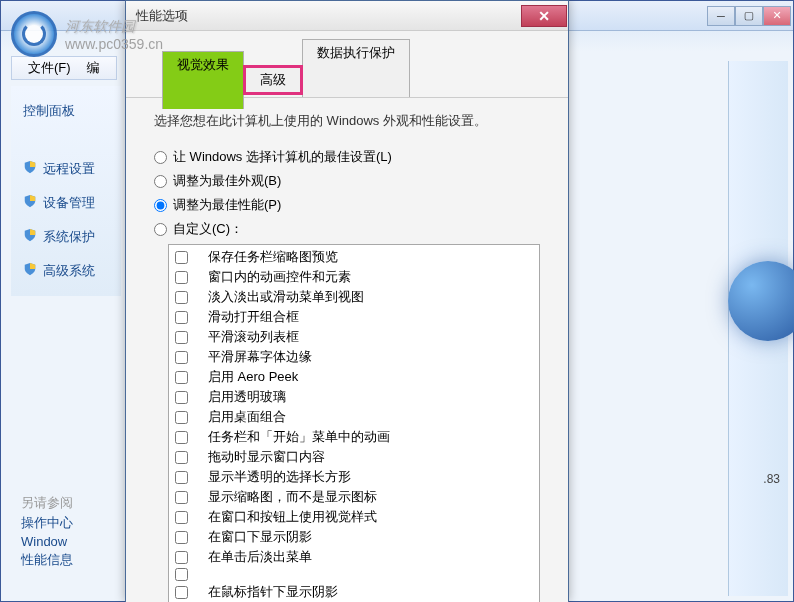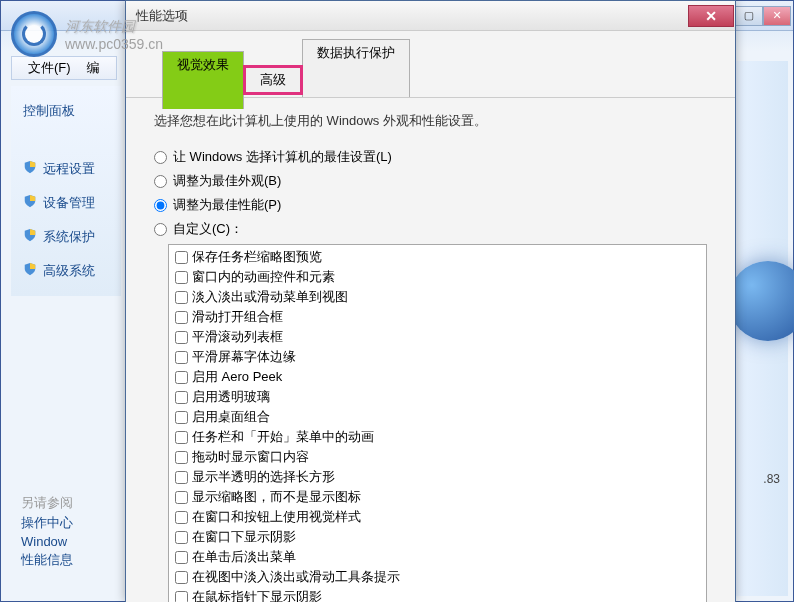--- a/index.html
+++ b/index.html
@@ -27,37 +27,37 @@
     .shield-icon svg { width: 100%; height: 100%; }
     
     .bg-bottom-links { position: absolute; bottom: 30px; left: 20px; font-size: 13px; color: #888; }
     .bg-bottom-links div { margin: 2px 0; color: #1a4b8c; }
     .bg-bottom-links .muted { color: #999; }
     
     .bg-right { position: absolute; right: 5px; top: 60px; bottom: 5px; width: 60px; background: linear-gradient(to right, #e8f2ff, #d8e8f8); border-left: 1px solid #b0c8e0; padding: 20px 4px; font-size: 12px; color: #444; }
     .bg-right .orb { position: absolute; right: -20px; top: 200px; width: 80px; height: 80px; border-radius: 50%; background: radial-gradient(circle at 30% 30%, #7ab8f0, #2858a0); box-shadow: 0 0 20px rgba(40,88,160,0.5); }
     
     
-    .dialog { position: absolute; top: 0; left: 125px; width: 611px; height: 602px; background: #f4f4f4; border: 1px solid #4a6a98; box-shadow: 0 0 10px rgba(0,0,0,0.3); z-index: 50; }
+    .dialog { position: absolute; top: 0; left: 125px; width: 444px; height: 602px; background: #f4f4f4; border: 1px solid #4a6a98; box-shadow: 0 0 10px rgba(0,0,0,0.3); z-index: 50; }
     .dlg-titlebar { height: 30px; background: linear-gradient(to bottom, #f8f8f8, #e4e4e4); display: flex; align-items: center; justify-content: space-between; padding-left: 10px; border-bottom: 1px solid #ccc; }
     .dlg-title { font-size: 13px; color: #333; }
     .dlg-close { width: 46px; height: 22px; background: linear-gradient(to bottom, #e07890, #c04058); color: #fff; display: flex; align-items: center; justify-content: center; font-size: 14px; font-weight: bold; border: 1px solid #a03048; margin-right: 1px; }
     
     .tab-strip { padding: 8px 10px 0 36px; display: flex; border-bottom: 1px solid #ccc; background: #f4f4f4; position: relative; }
     .tab { padding: 4px 14px; border: 1px solid #b0b0b0; border-bottom: none; background: #f0f0f0; font-size: 13px; margin-right: -1px; position: relative; }
     .tab.active { background: #84cc16; top: 12px; }
     .tab.highlight { border: 3px solid #e0317e; padding: 3px 14px; top: -2px; z-index: 2; margin-top: 28px; }
     
     .tab-content { padding: 14px 28px; background: #f4f4f4; height: calc(100% - 60px); font-size: 13px; }
     .intro-text { margin-bottom: 18px; color: #333; }
     .radio-row { display: flex; align-items: center; gap: 6px; margin: 6px 0; }
     .radio-row input { margin: 0; }
     
     .checklist-box { margin-top: 6px; margin-left: 14px; border: 1px solid #a8a8a8; background: #fff; height: 368px; overflow-y: auto; padding: 2px; }
-    .check-row { display: flex; align-items: center; gap: 4px; padding: 1px 4px; font-size: 13px; }
+    .check-row { display: flex; align-items: center; gap: 20px; padding: 1px 4px; font-size: 13px; }
     .check-row input { margin: 0; width: 13px; height: 13px; }
     
     
     .checklist-box::-webkit-scrollbar { width: 17px; }
     .checklist-box::-webkit-scrollbar-track { background: #f0f0f0; border-left: 1px solid #ddd; }
     .checklist-box::-webkit-scrollbar-thumb { background: #cdcdcd; border: 1px solid #aaa; }
     .checklist-box::-webkit-scrollbar-button { background: #e8e8e8; height: 17px; border: 1px solid #bbb; }
   </style>
 </head>
 <body>
@@ -224,21 +224,20 @@
         <label class="check-row">
           <input type="checkbox" style="">
           <span>在窗口下显示阴影</span>
         </label>
         <label class="check-row">
           <input type="checkbox" style="">
           <span>在单击后淡出菜单</span>
         </label>
         <label class="check-row">
           <input type="checkbox" style="">
-          <span>在视图中淡入淡出或滑动工具条提示</span>
         </label>
         <label class="check-row">
           <input type="checkbox" style="">
           <span>在鼠标指针下显示阴影</span>
         </label>
         <label class="check-row">
           <input type="checkbox" style="">
           <span>在桌面上为图标标签使用阴影</span>
         </label>
       </div>

